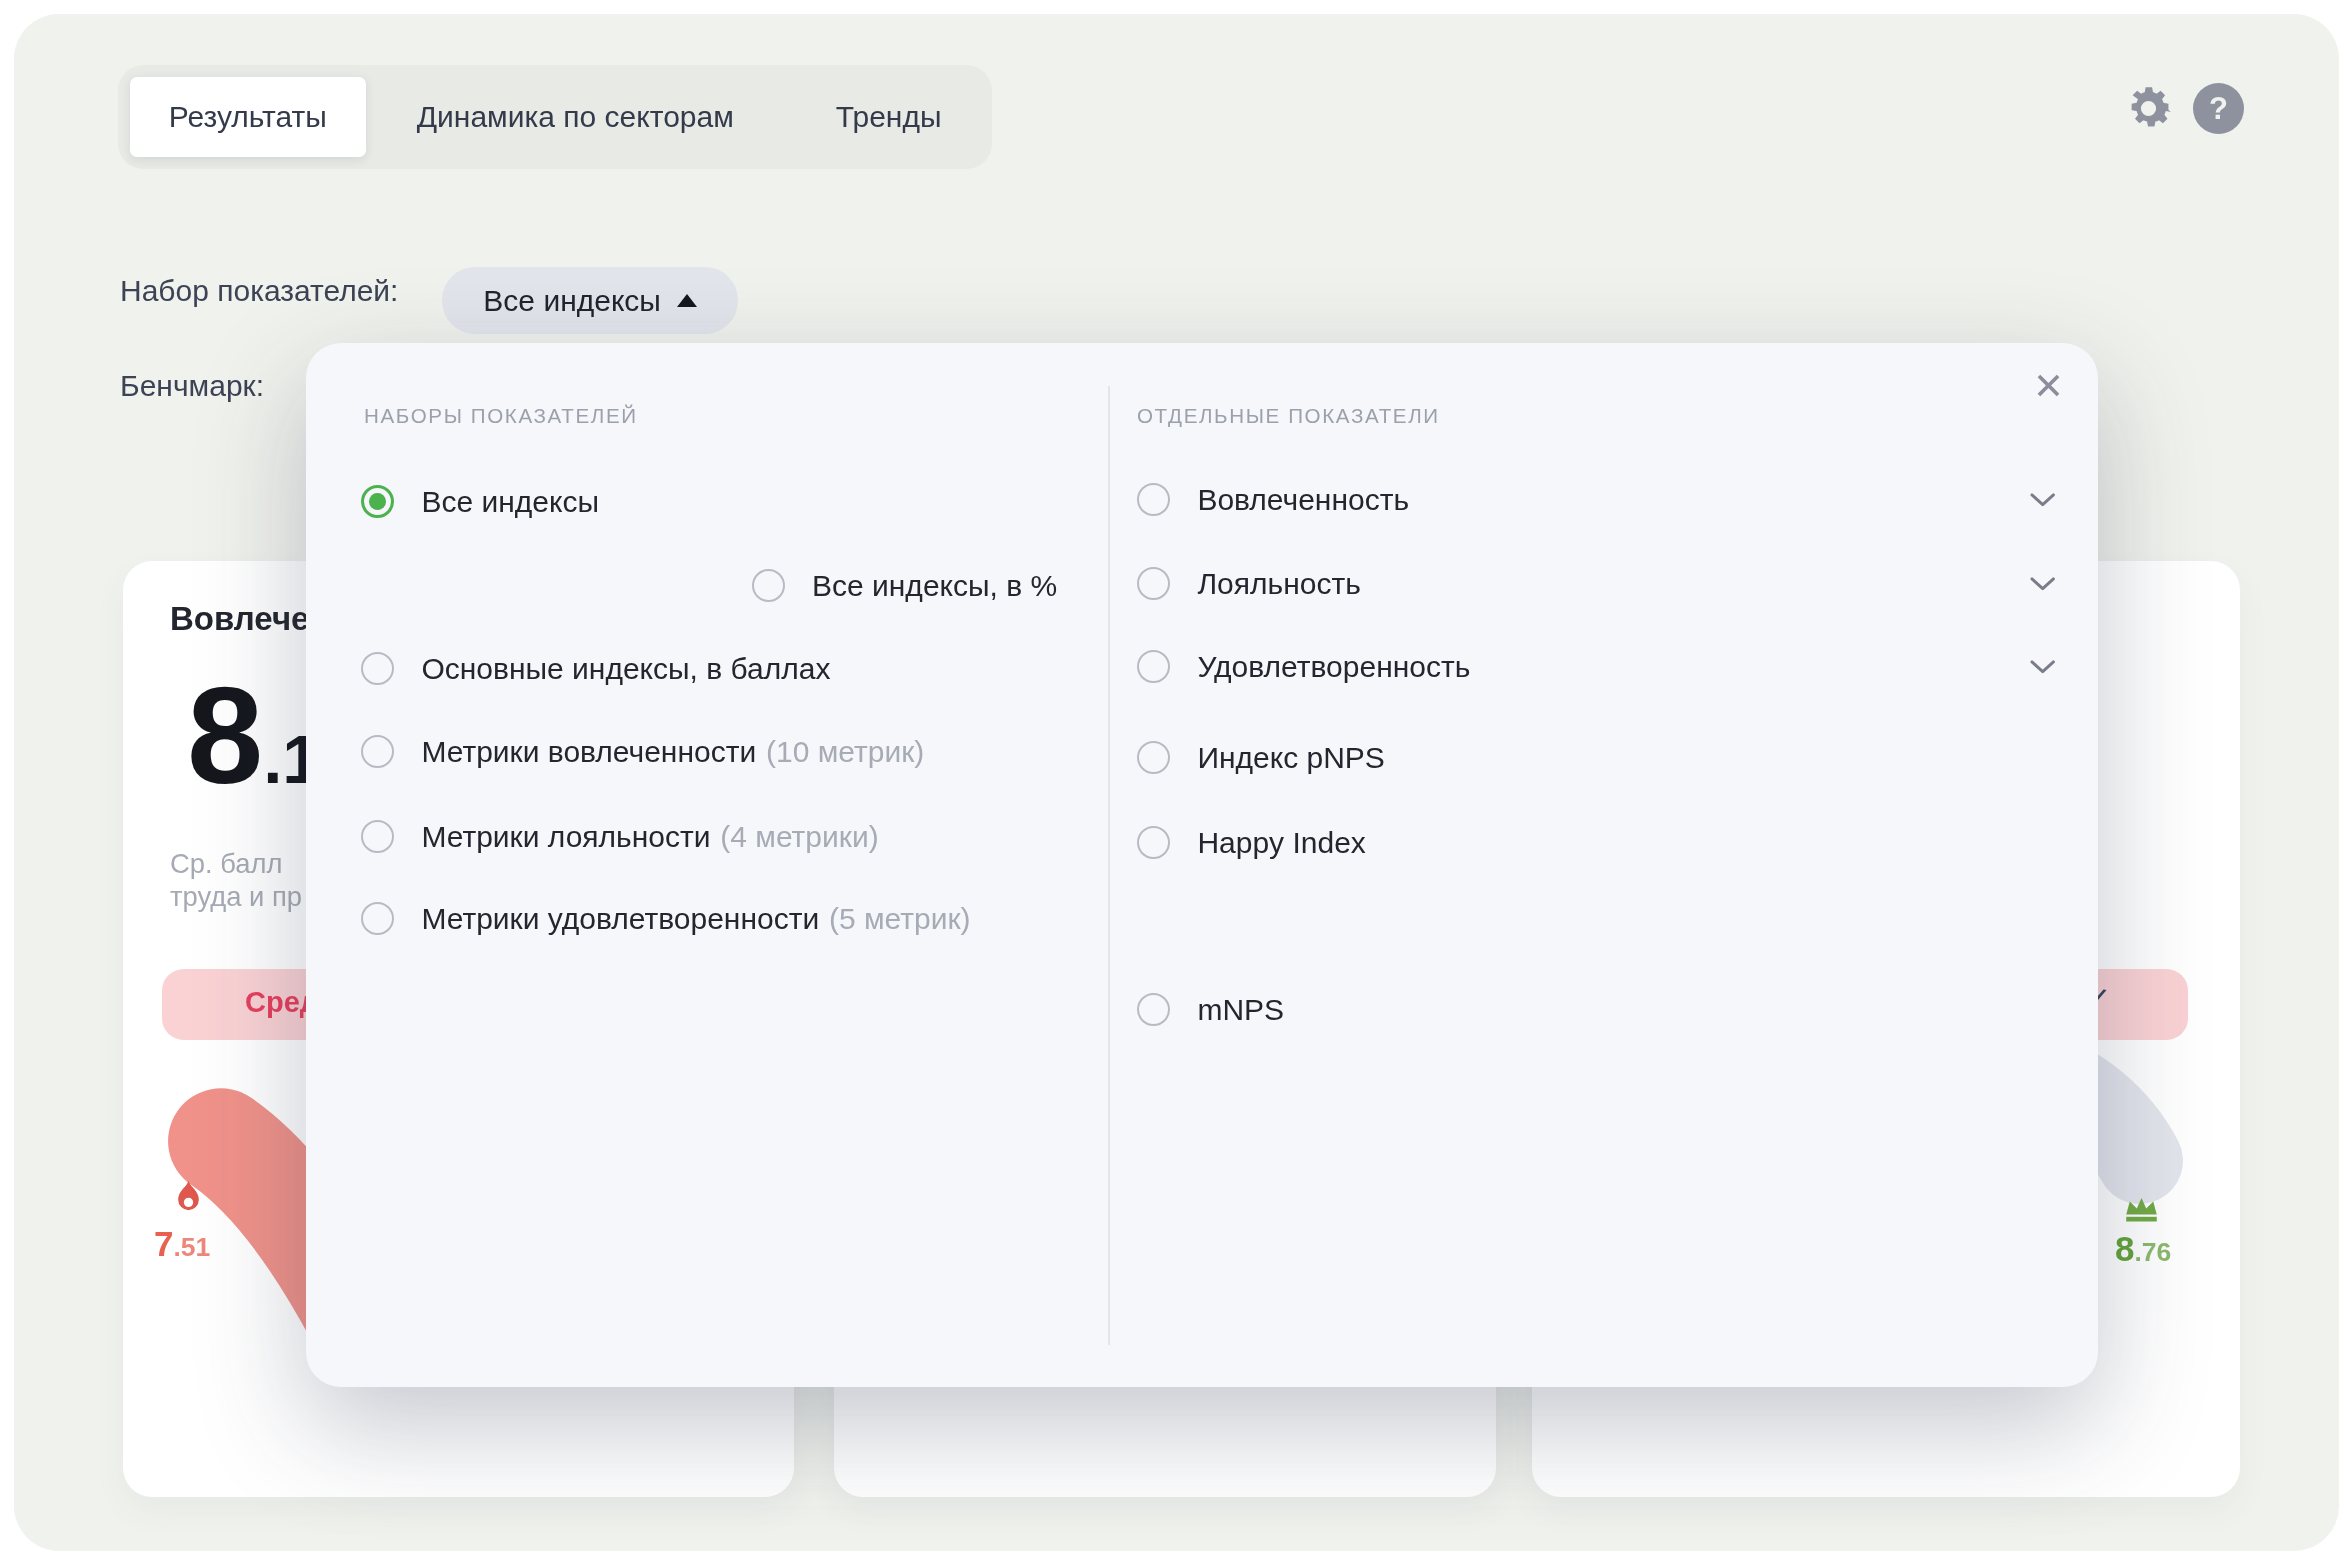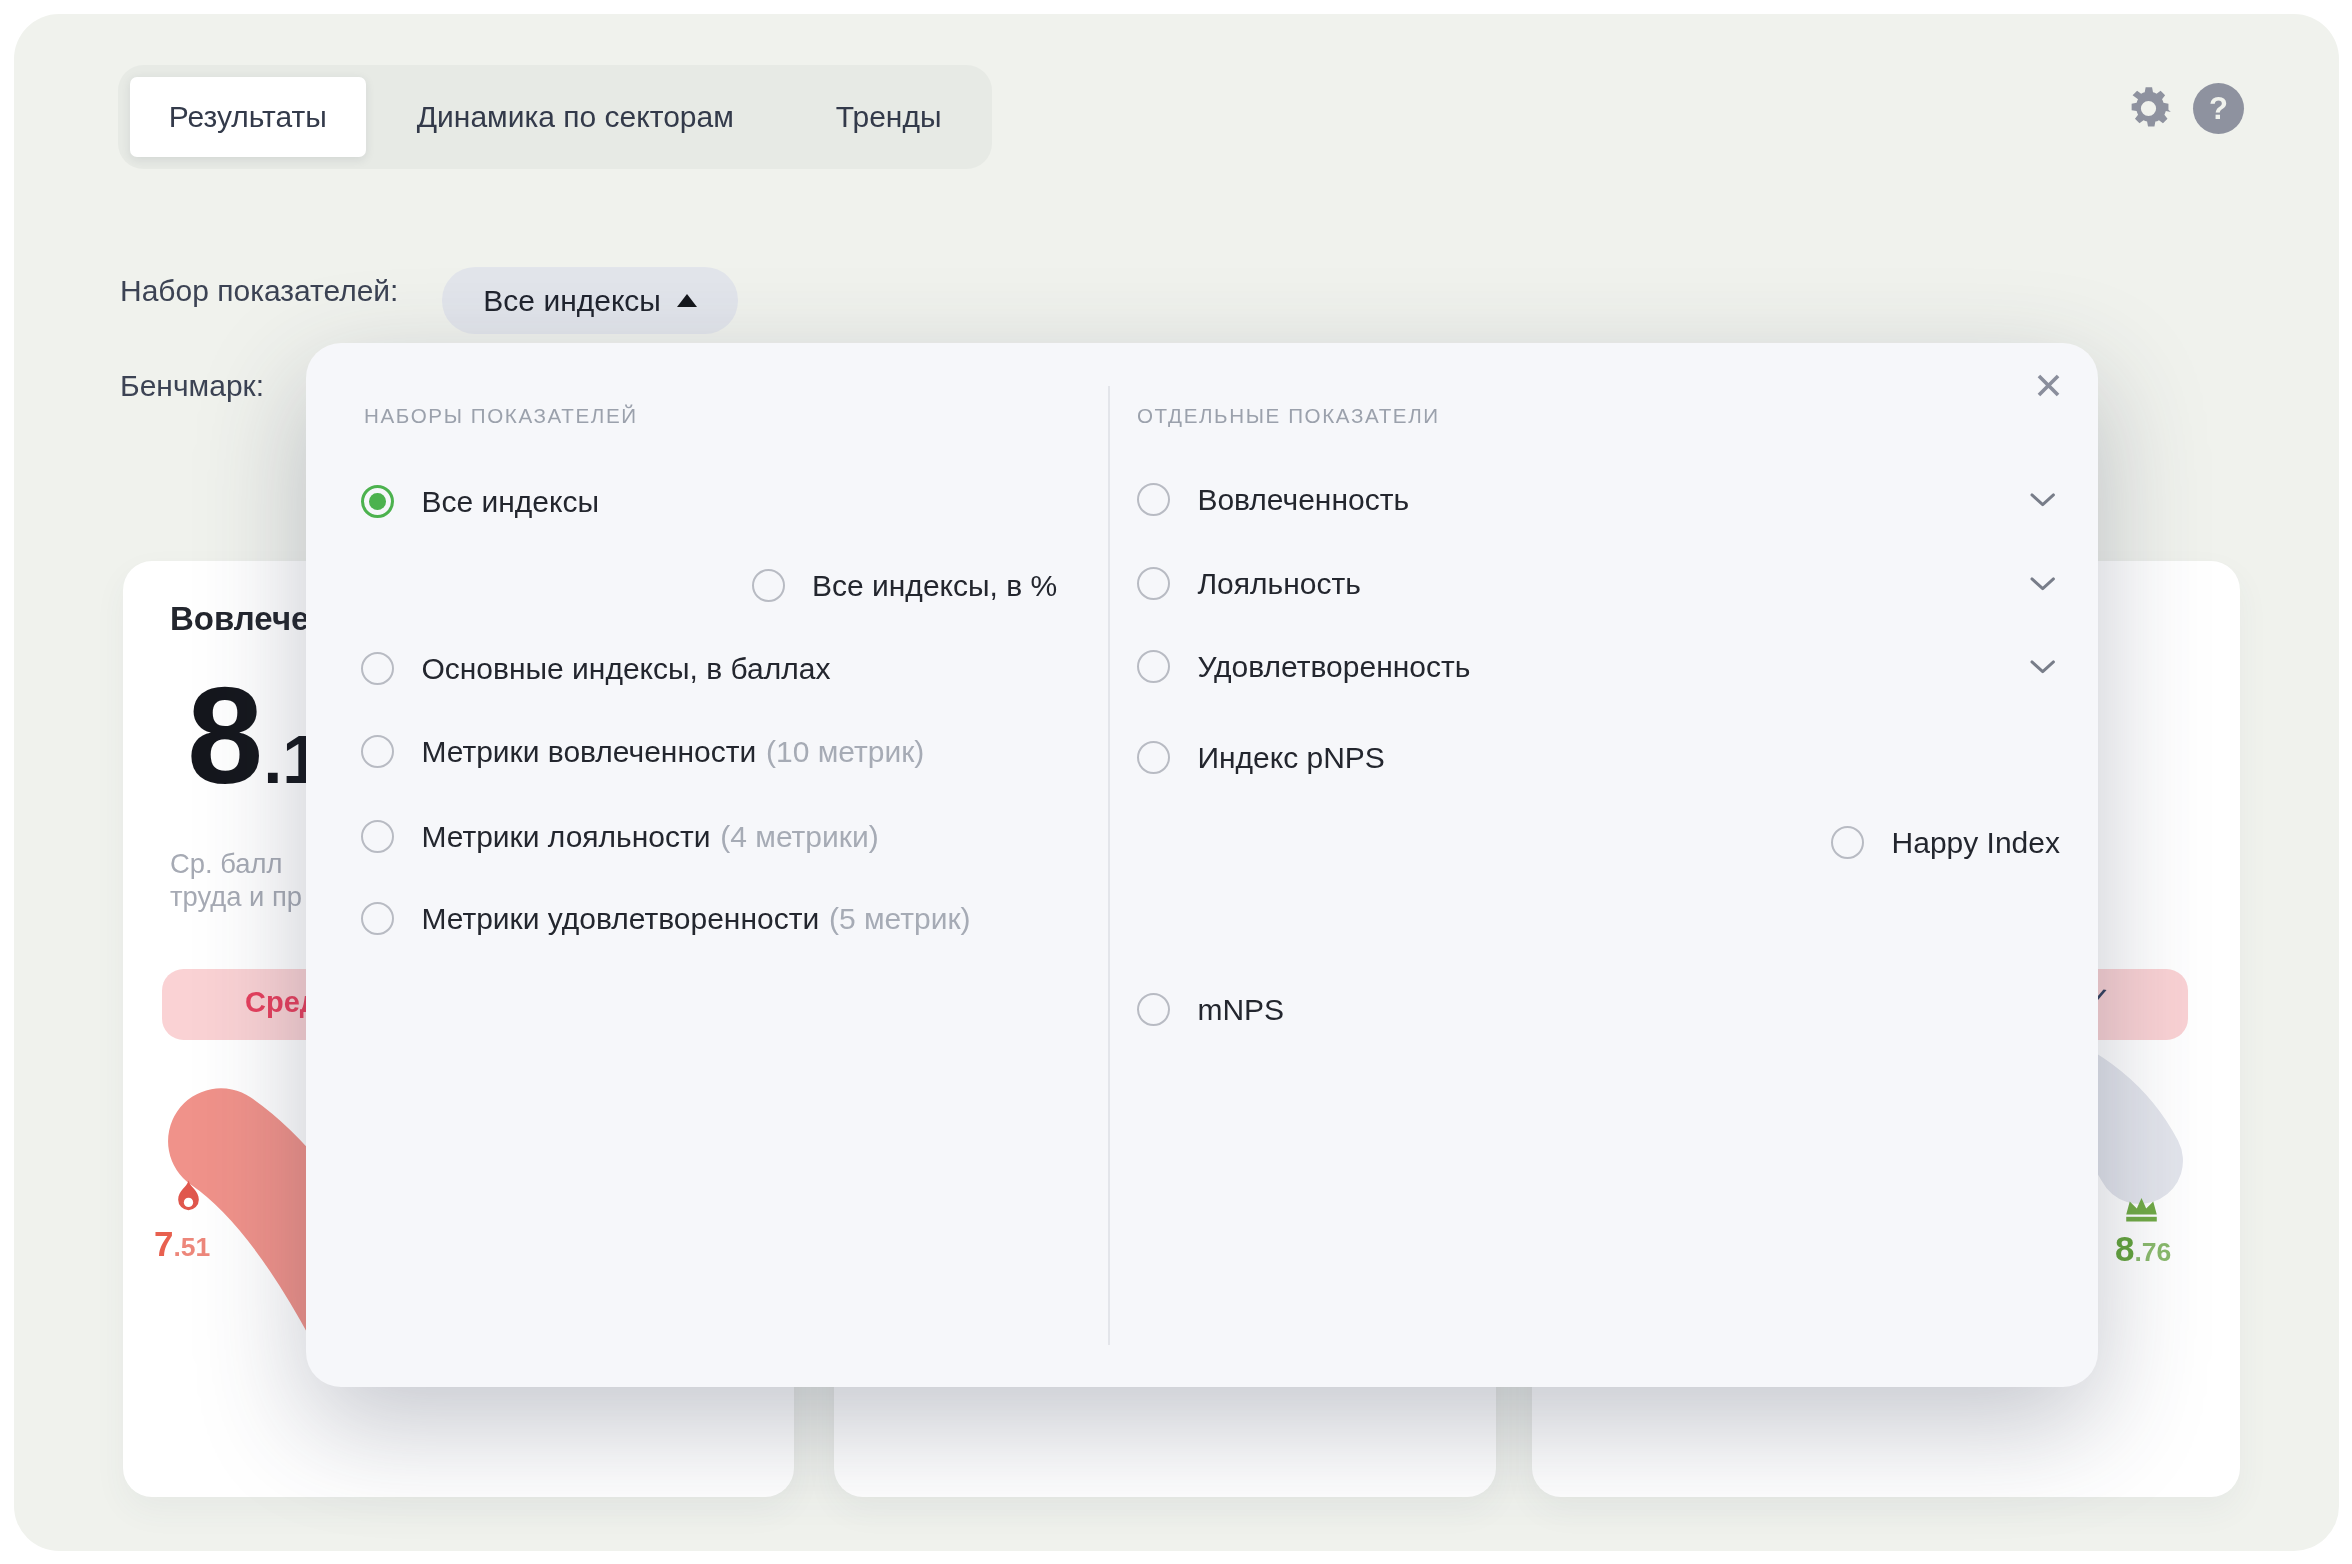--- a/index.html
+++ b/index.html
@@ -190,21 +190,21 @@
       <span class="opt-label">Удовлетворенность</span>
       <span class="opt-spacer"></span>
       <svg class="chev" width="27.4" height="17.6" viewBox="0 0 28 18">
           <polyline points="3,4 14,14 25,4" fill="none" stroke="#787d89" stroke-width="3" stroke-linecap="round" stroke-linejoin="round"></polyline>
         </svg>
     </div>
     <div class="opt opt-r" style="top:390px;">
       <div class="radio"></div>
       <span class="opt-label">Индекс pNPS</span>
     </div>
-    <div class="opt opt-r" style="top:475px;justify-content:flex-end;">
+    <div class="opt opt-r" style="top:475px;">
       <div class="radio"></div>
       <span class="opt-label">Happy Index</span>
     </div>
     <div class="opt opt-r" style="top:642px;">
       <div class="radio"></div>
       <span class="opt-label">mNPS</span>
     </div>
   </div>
 </div>
 

